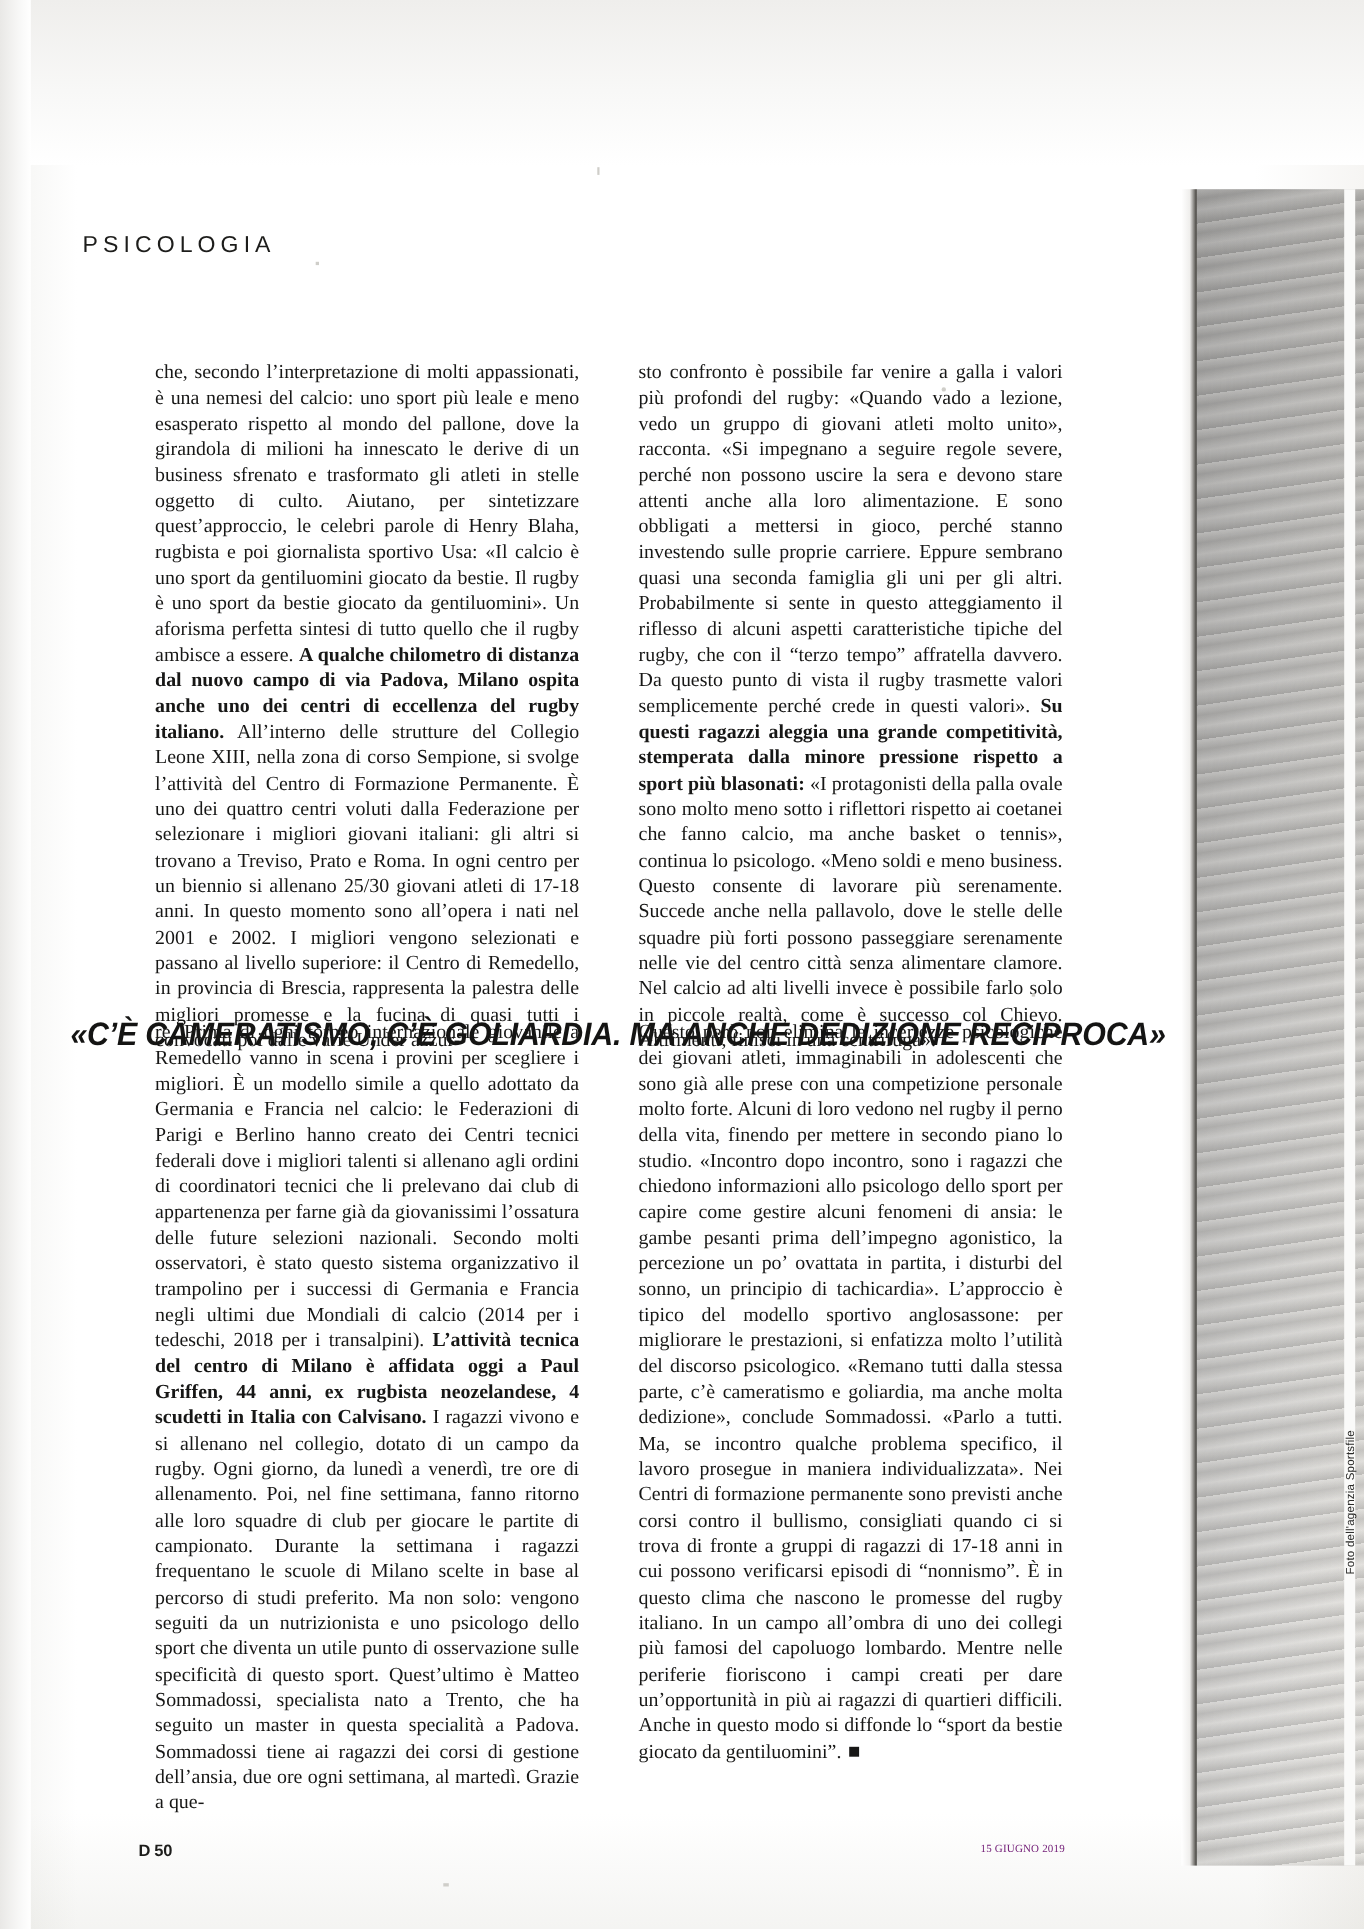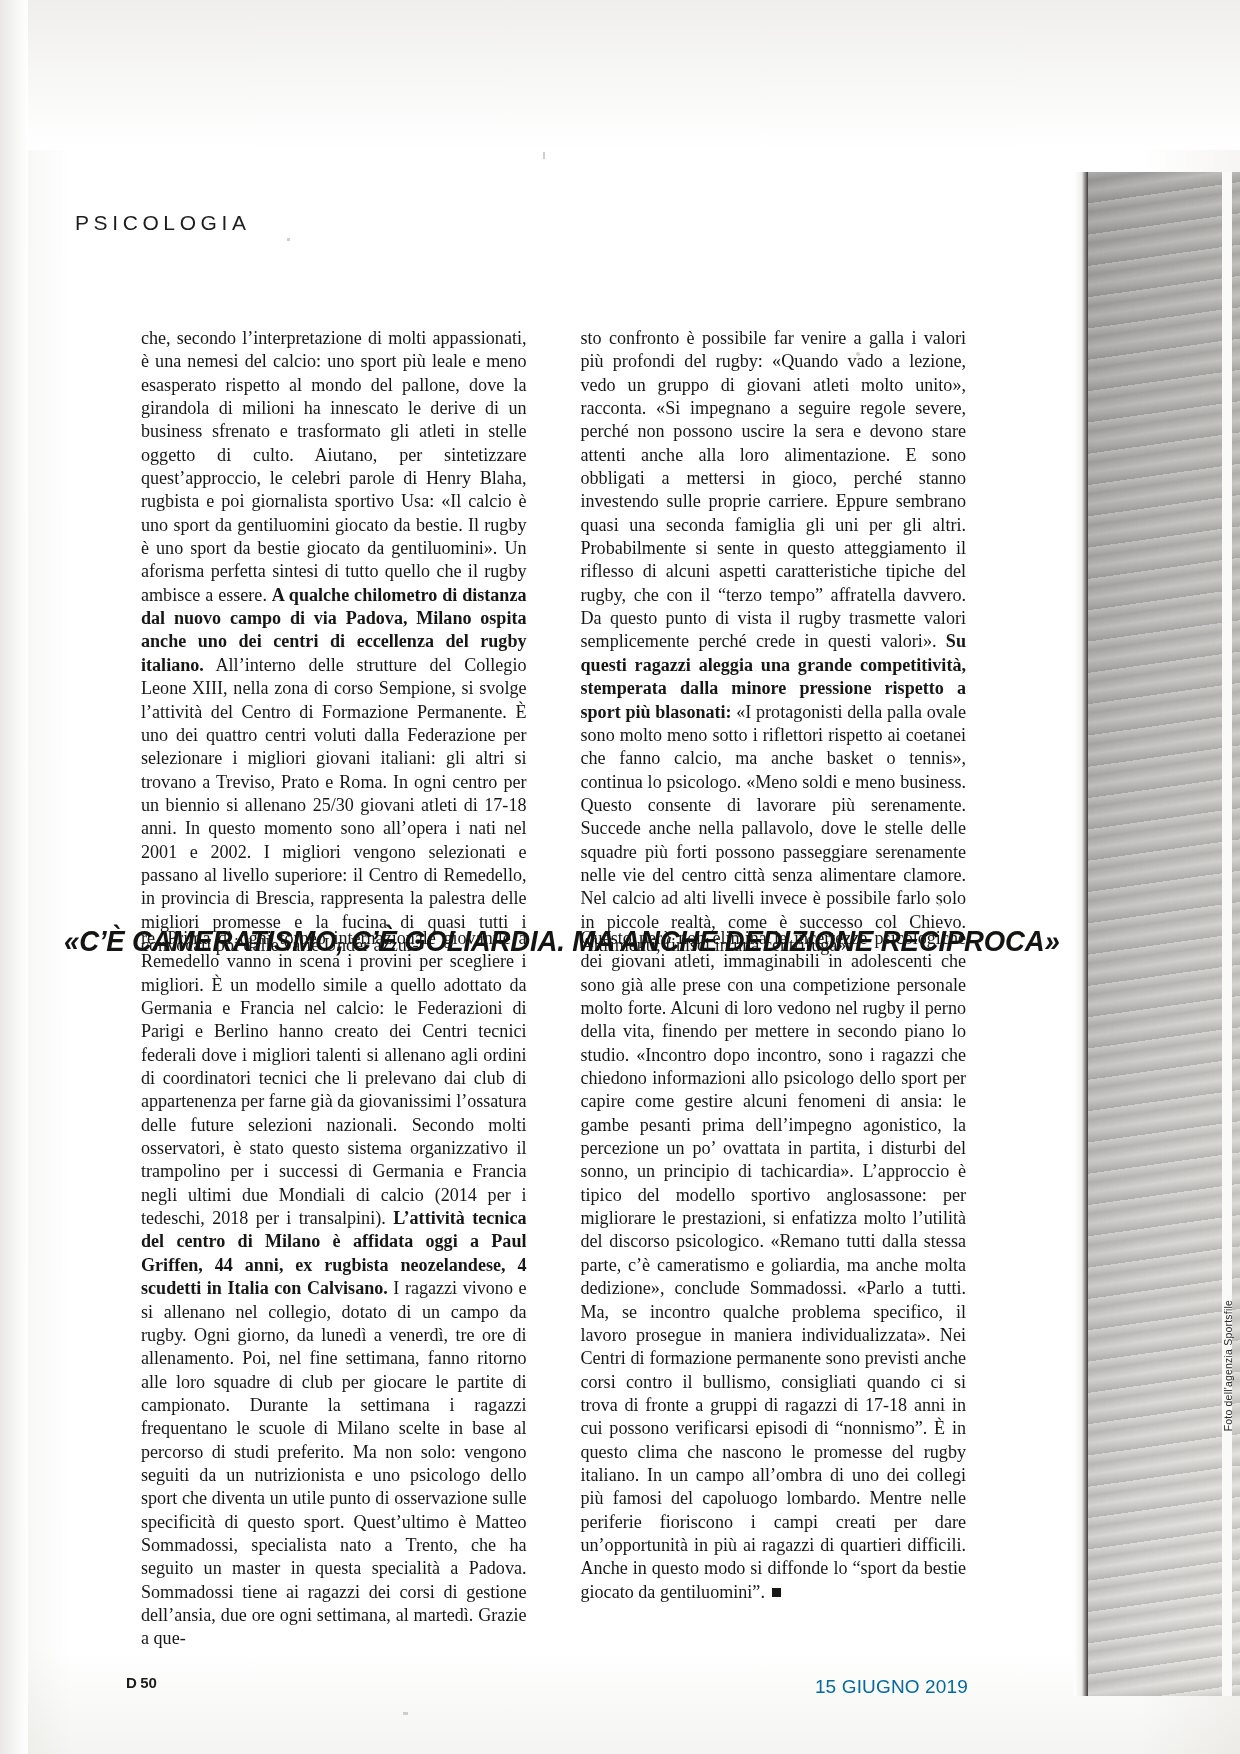--- a/index.html
+++ b/index.html
@@ -174,24 +174,24 @@
     letter-spacing: 0.3px;
   }
   .folio .num {
     font-weight: 700;
     margin-left: 3px;
   }
   .issuedate {
     position: absolute;
     right: 272px;
     top: 1676px;
-    font-family: Liberation Sans, sans-serif;
-    font-size: 19px;
+    font-family: Liberation Serif, serif;
+    font-size: 10px;
     letter-spacing: 0.15px;
-    color: #0369a1;
+    color: #701a75;
   }
 
   
   .speck { position: absolute; background: #cfcec9; pointer-events: none; }
 </style>
 </head>
 <body>
 
 <div class="page">
 

